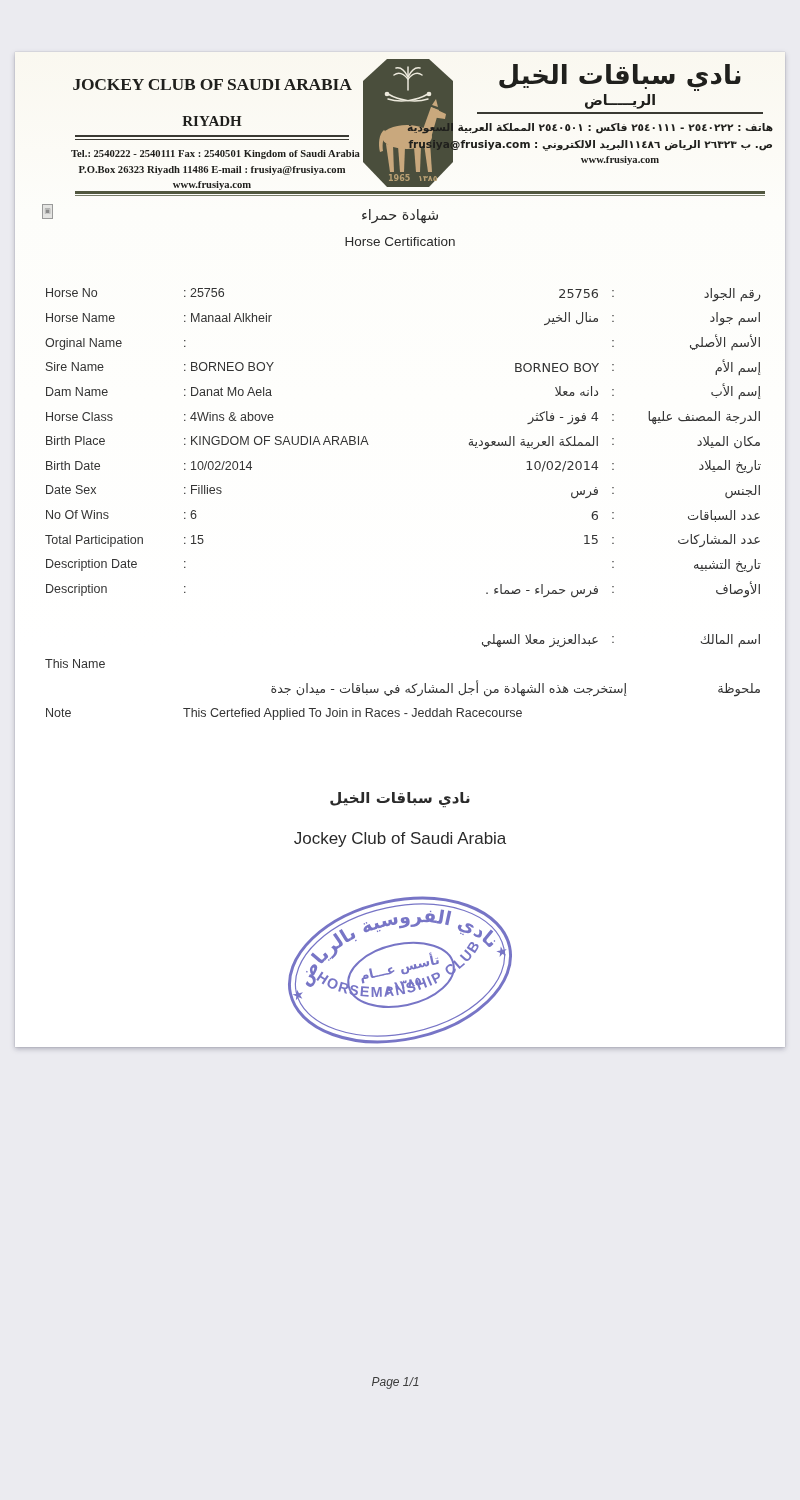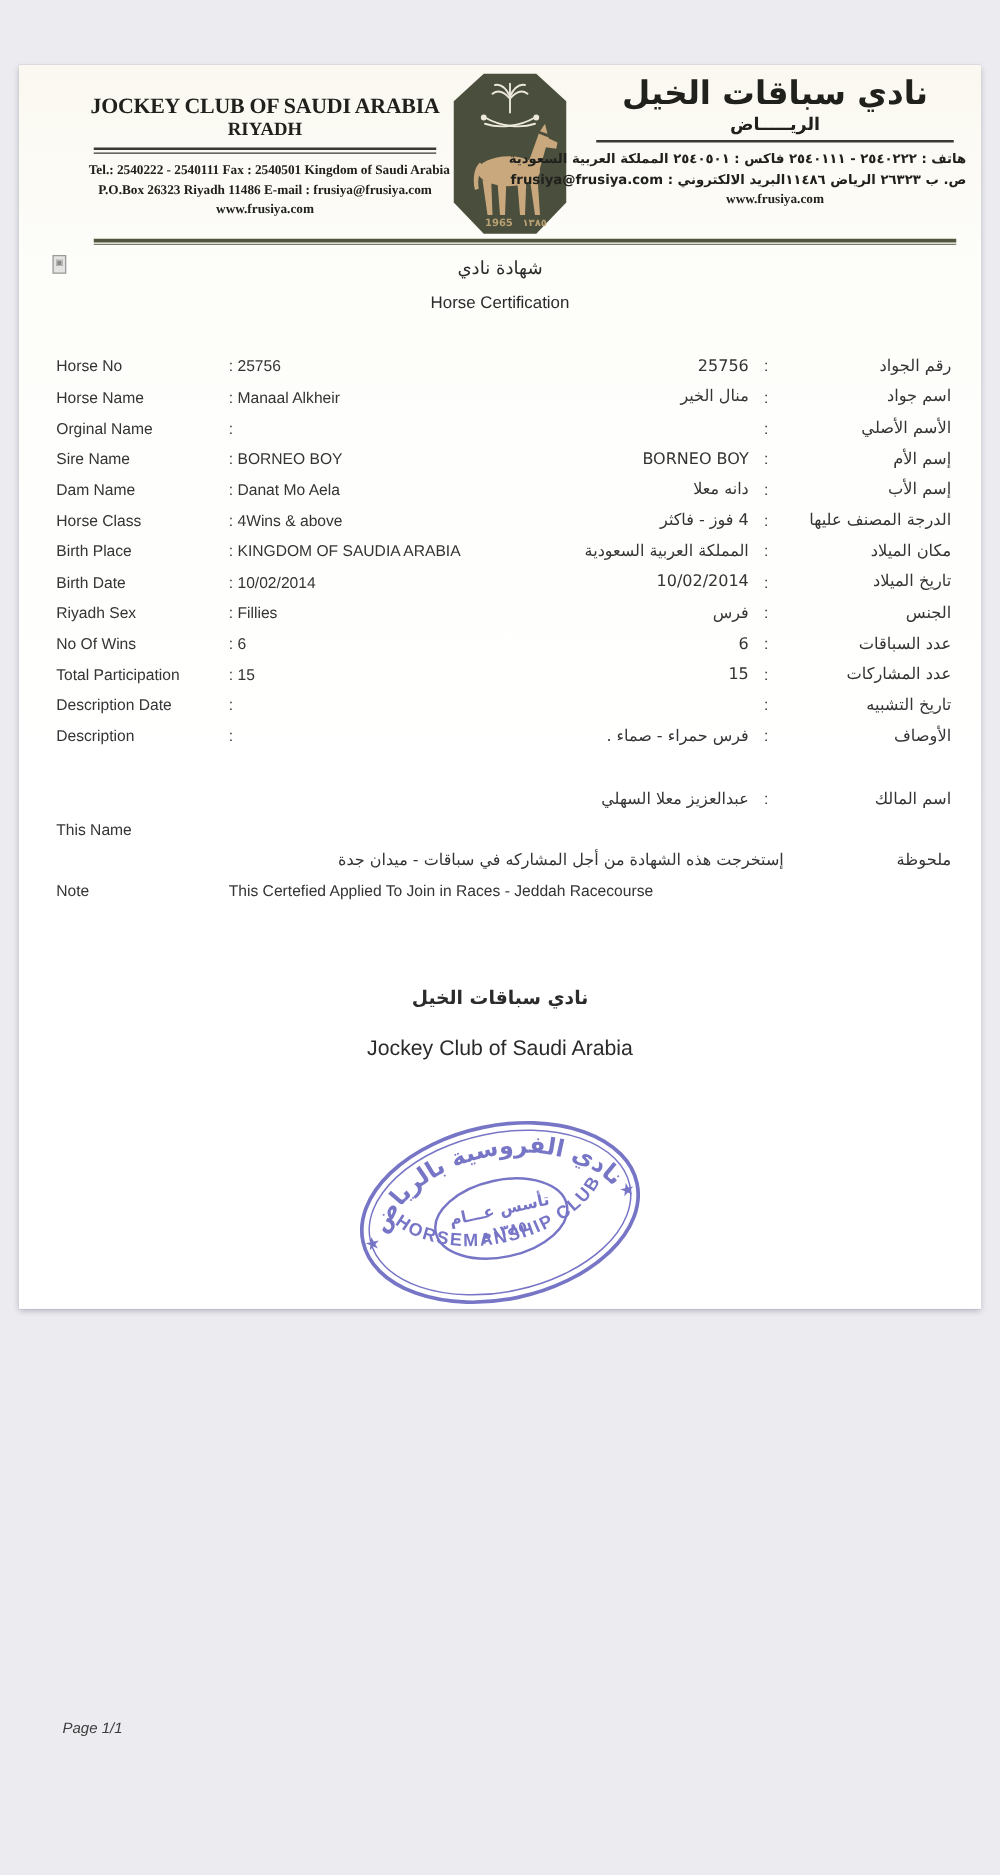--- a/index.html
+++ b/index.html
@@ -16,21 +16,21 @@
     box-shadow:0 2px 5px rgba(60,60,90,.35), 0 0 1px rgba(0,0,0,.25);
   }
   .ar { font-family:"DejaVu Sans", sans-serif; direction:rtl; }
 
   
   .hdr-left {
     position:absolute; left:56px; top:22px; width:282px; text-align:center;
     color:#20201d; font-family:"Liberation Serif", serif; font-weight:bold;
   }
   .hdr-left .t1 { font-size:17.5px; letter-spacing:-0.2px; white-space:nowrap; }
-  .hdr-left .t2 { font-size:15px; margin-top:1px; }
+  .hdr-left .t2 { font-size:15px; margin-top:18px; }
   .hdr-left .dline { height:2px; border-top:2px solid #3a3a33; border-bottom:1px solid #3a3a33; margin:5px 4px 6px; }
   .hdr-left .c { font-size:10.6px; line-height:15.5px; white-space:nowrap; }
 
   .hdr-right {
     position:absolute; left:452px; top:6px; width:306px; text-align:center;
     color:#20201d; font-family:"DejaVu Sans", sans-serif; font-weight:bold; direction:rtl;
   }
   .hdr-right .t1 { font-size:26px; line-height:34px; white-space:nowrap; }
   .hdr-right .t2 { font-size:14px; line-height:16px; }
   .hdr-right .sline { border-bottom:2px solid #3a3a33; margin:4px 10px 5px; }
@@ -68,21 +68,21 @@
   .c23 { grid-column:2/4; text-align:right; font-family:"DejaVu Sans", sans-serif; direction:rtl; font-size:12.8px; white-space:nowrap; }
 
   
   .sig-ar { position:absolute; left:0; width:770px; top:737px; text-align:center;
             font-size:15px; font-weight:600; color:#2b2b2b; font-family:"DejaVu Sans", sans-serif; }
   .sig-en { position:absolute; left:0; width:770px; top:777px; text-align:center; font-size:17px; color:#2a2a2a; }
 
   .stamp { position:absolute; left:266px; top:826px; width:238px; height:184px;
            transform:rotate(-12deg); opacity:.82; }
 
-  .pagefoot { position:absolute; left:0; right:44px; top:1323px; text-align:left;
+  .pagefoot { position:absolute; left:0; right:44px; top:1323px; text-align:center;
               font-style:italic; font-size:12px; color:#3c3c3c;padding-left:35px; }
 </style>
 </head>
 <body>
 
 <div class="paper">
 
   <div class="hdr-left">
     <div class="t1">JOCKEY CLUB OF SAUDI ARABIA</div>
     <div class="t2">RIYADH</div>
@@ -131,21 +131,21 @@
     <div class="sline"></div>
     <div class="c">هاتف : ٢٥٤٠٢٢٢ - ٢٥٤٠١١١  فاكس : ٢٥٤٠٥٠١   المملكة العربية السعودية</div>
     <div class="c">ص. ب ٢٦٣٢٣ الرياض ١١٤٨٦البريد الالكتروني : frusiya@frusiya.com</div>
     <div class="c" style="font-family:'Liberation Serif',serif; direction:ltr;">www.frusiya.com</div>
   </div>
 
   <div class="hdr-rule"></div>
 
   <div class="doc-icon">▣</div>
 
-  <div class="title-ar ar">شهادة نادي</div>
+  <div class="title-ar ar">شهادة حمراء</div>
   <div class="title-en">Horse Certification</div>
 
   <div class="fields">
       <div class="frow">
         <span class="c1">Horse No</span>
         <span class="c2">
           <span class="enval"><span>:</span> <span>25756</span></span>
           <span class="arval">25756</span>
         </span>
         <span class="c3">:</span>
@@ -208,21 +208,21 @@
       <div class="frow">
         <span class="c1">Birth Date</span>
         <span class="c2">
           <span class="enval"><span>:</span> <span>10/02/2014</span></span>
           <span class="arval">10/02/2014</span>
         </span>
         <span class="c3">:</span>
         <span class="c4">تاريخ الميلاد</span>
       </div>
       <div class="frow">
-        <span class="c1">Riyadh Sex</span>
+        <span class="c1">Date Sex</span>
         <span class="c2">
           <span class="enval"><span>:</span> <span>Fillies</span></span>
           <span class="arval">فرس</span>
         </span>
         <span class="c3">:</span>
         <span class="c4">الجنس</span>
       </div>
       <div class="frow">
         <span class="c1">No Of Wins</span>
         <span class="c2">

